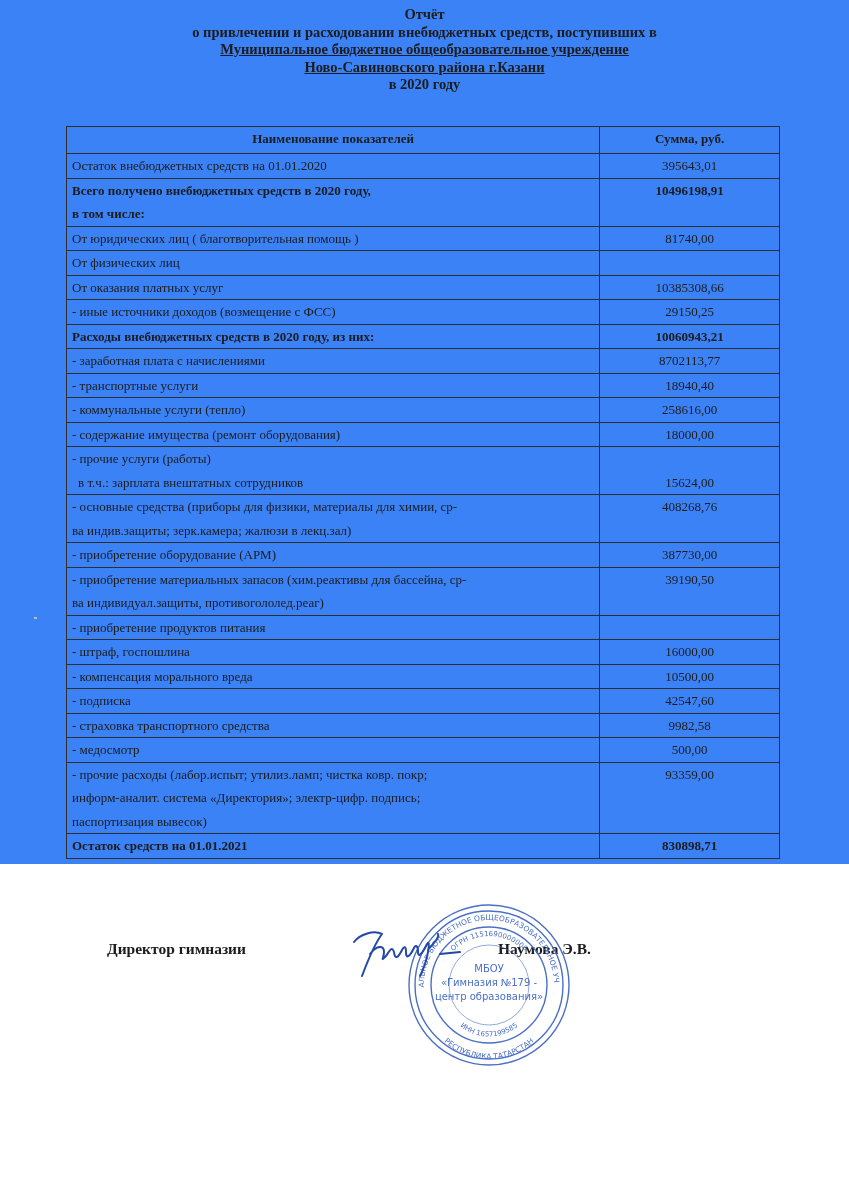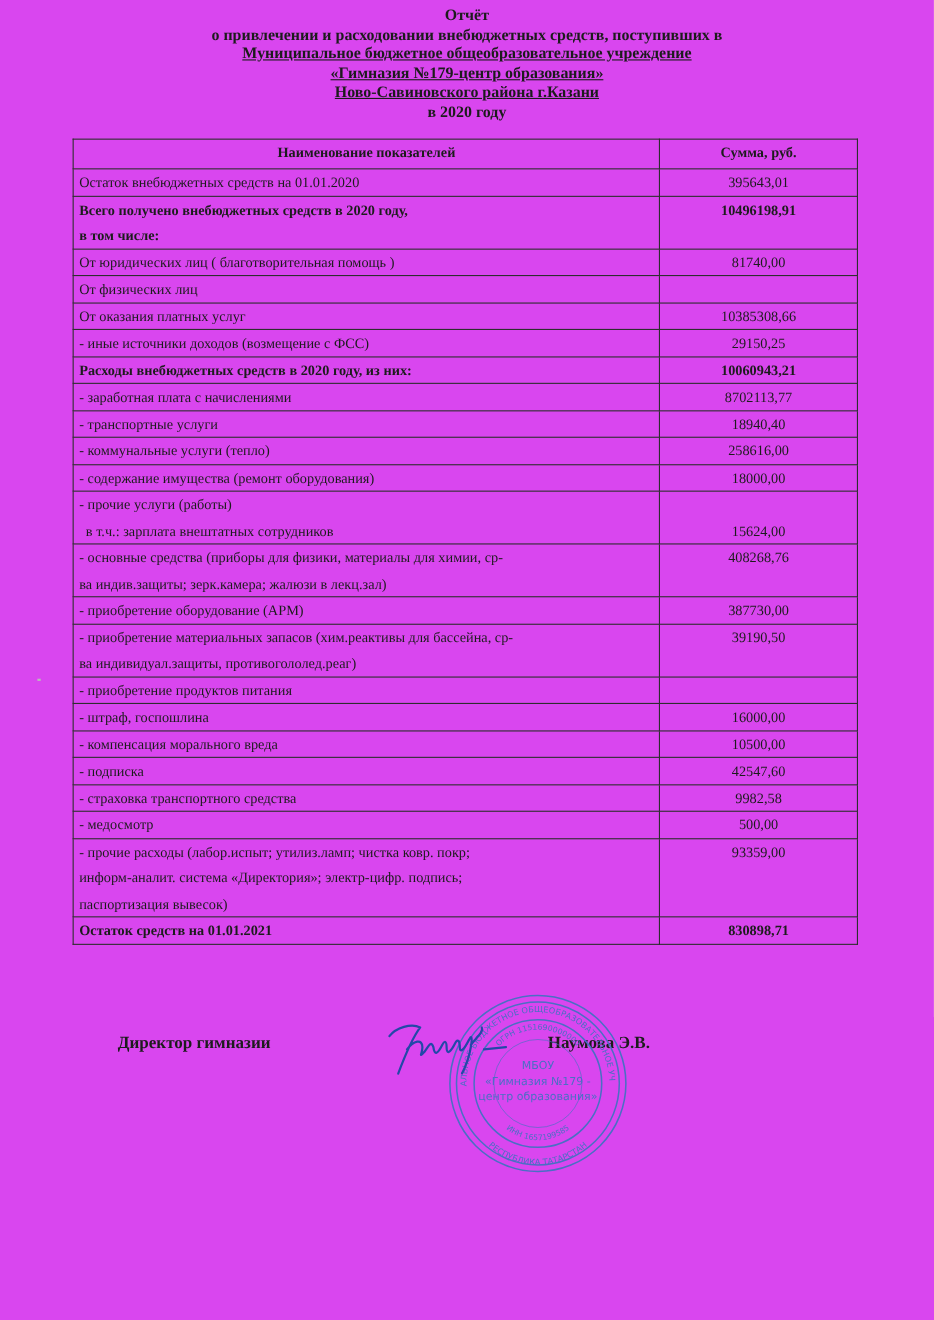--- a/index.html
+++ b/index.html
@@ -1,18 +1,18 @@
 <!DOCTYPE html>
 <html><head>
 <meta charset="utf-8">
 <style>
   html, body { margin: 0; padding: 0; background: #ffffff; }
   body { width: 849px; height: 1200px; position: relative; overflow: hidden;
          font-family: "Liberation Serif", serif; color: #1c1c1c; }
-  .page { position: absolute; left: 0; top: 0; width: 849px; height: 1200px; background: #d946ef; }
+  .page { position: absolute; left: 0; top: 0; width: 849px; height: 864px; background: #3b82f6; }
   .header { position: absolute; left: 0; top: 6px; width: 849px; text-align: center;
             font-weight: bold; font-size: 14.5px; line-height: 17.5px; }
   .header .line { display: block; }
   .header .u span { text-decoration: underline; }
   table.report { position: absolute; left: 66px; top: 126px; width: 714px;
                  border-collapse: collapse; font-size: 13px; }
   table.report td, table.report th { border: 1.3px solid #2e2e2e; padding: 0 5px;
                  vertical-align: top; line-height: 23.5px; }
   table.report th { font-weight: bold; text-align: center; height: 26px; }
   table.report td.name { width: 527px; }
@@ -29,21 +29,20 @@
 </style>
 </head>
 <body>
 
 <div class="page">
 
   <div class="header">
     <span class="line">Отчёт</span>
     <span class="line">о привлечении и расходовании внебюджетных средств, поступивших в</span>
     <span class="line u"><span>Муниципальное бюджетное общеобразовательное учреждение</span></span>
-    <span class="line u"><span>«Гимназия №179-центр образования»</span></span>
     <span class="line u"><span>Ново-Савиновского района г.Казани</span></span>
     <span class="line">в 2020 году</span>
   </div>
 
   <table class="report">
     <thead>
       <tr>
         <th>Наименование показателей</th>
         <th>Сумма, руб.</th>
       </tr>

